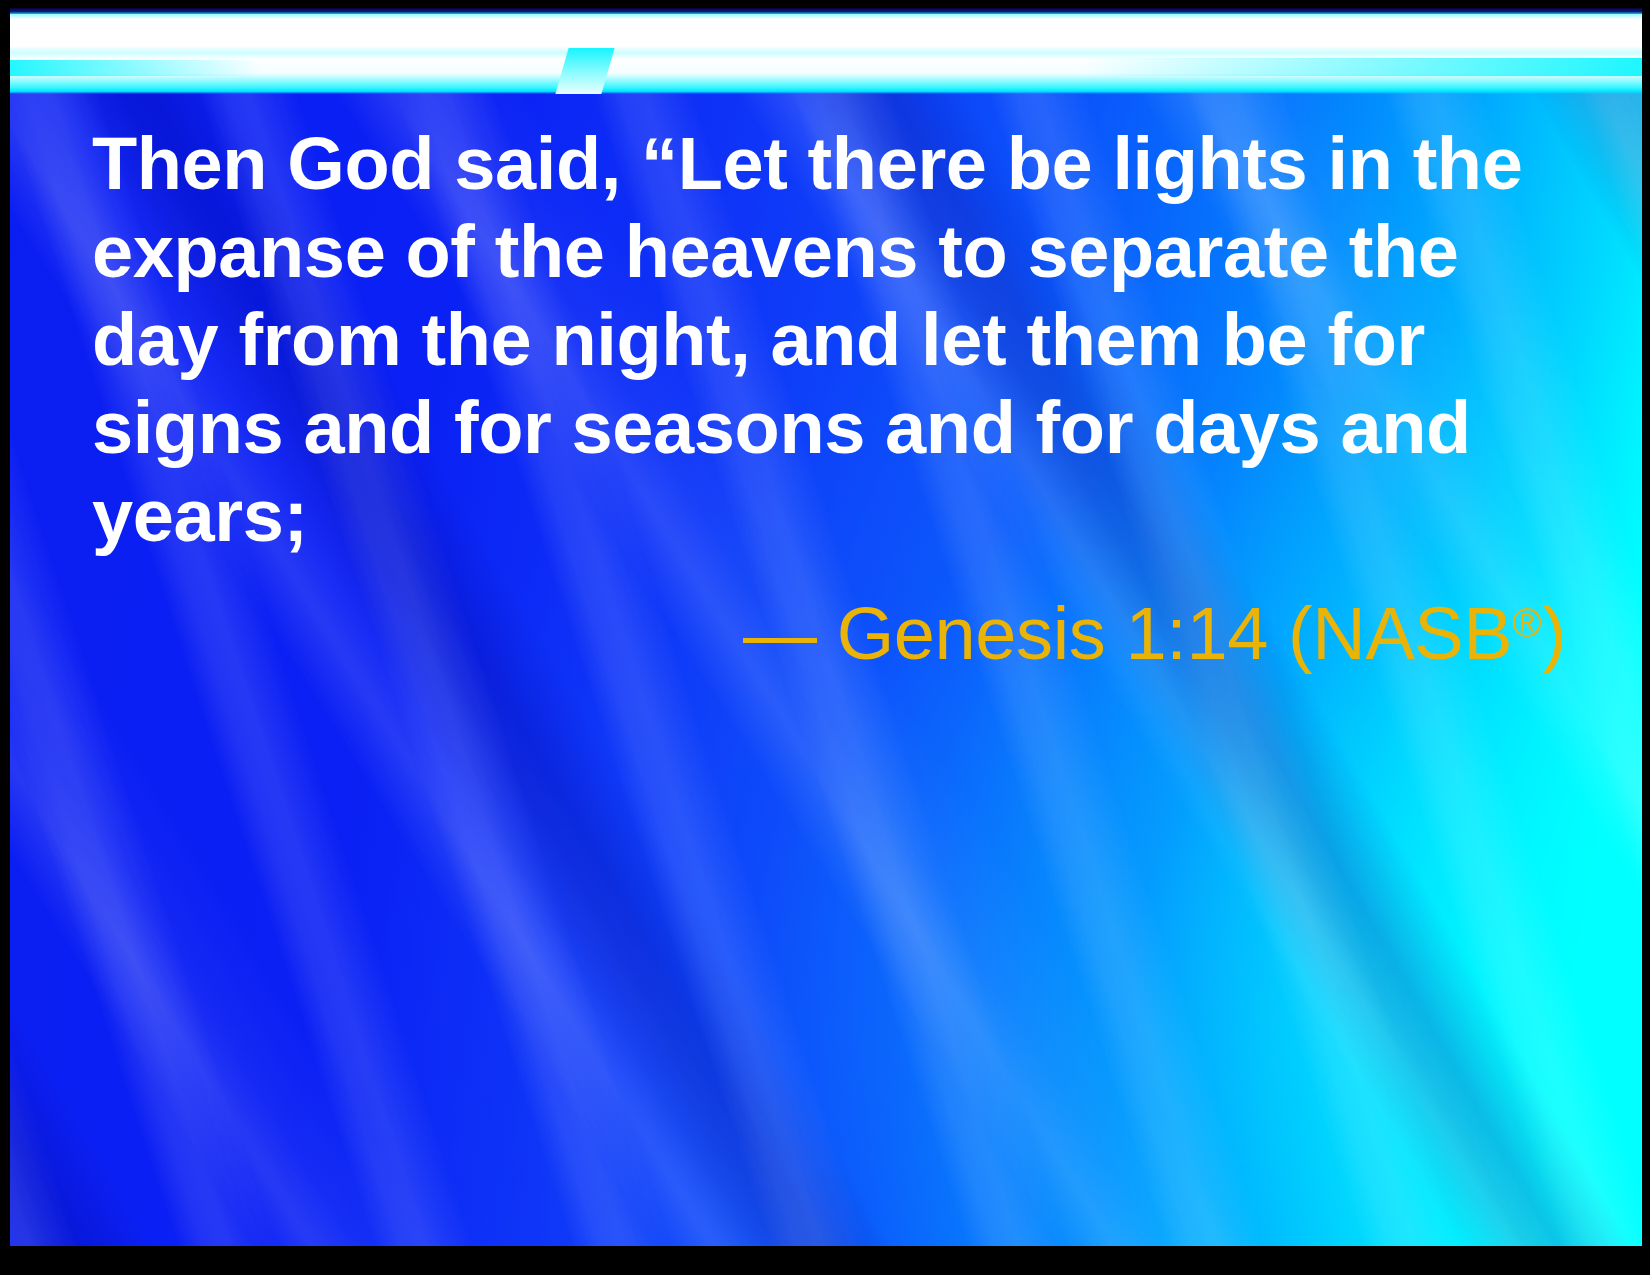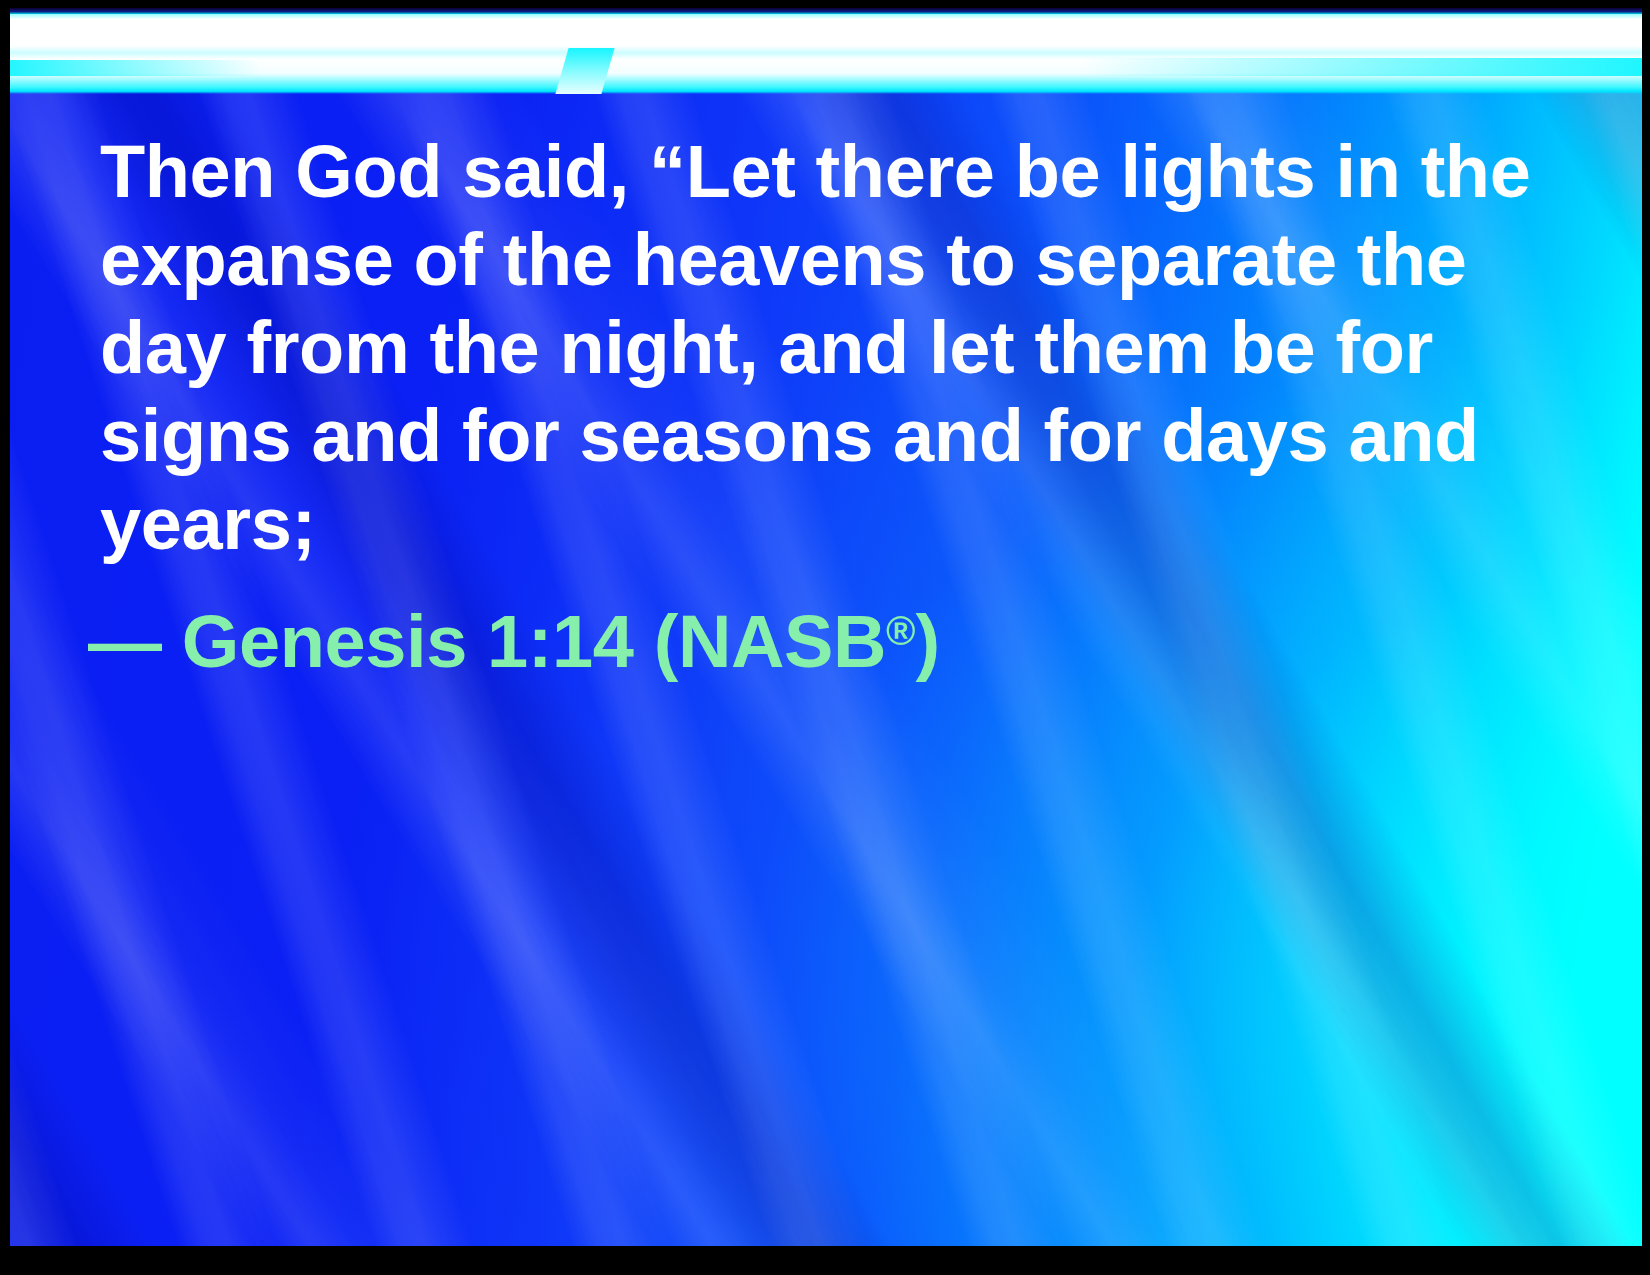--- a/index.html
+++ b/index.html
@@ -177,39 +177,40 @@
 
   
   .text-layer {
     position: absolute;
     left: 78px;
     top: 108px;
     width: 1482px;
   }
 
   .verse-body {
-    margin: 12px;
+    margin: 4px;
     color: #ffffff;
     font-family: "Liberation Sans Narrow", "Liberation Sans", "DejaVu Sans", sans-serif;
     font-weight: bold;
     font-size: 74px;
     line-height: 88px;
     letter-spacing: -0.4px;
     white-space: pre-wrap;
     text-align: left;
   }
 
   .verse-citation {
     margin: 22px 0 0 0;
-    color: #86efac;
+    color: #eab308;
     font-family: "Liberation Sans Narrow", "Liberation Sans", "DejaVu Sans", sans-serif;
-    font-weight: bold;
+    font-weight: normal;
     font-size: 74px;
     line-height: 82px;
     letter-spacing: -0.4px;
+    text-align: right;
     padding-right: 4px;
   }
   .verse-citation .reg-mark {
     font-size: 40px;
     vertical-align: 22px;
     letter-spacing: 0;
   }
 </style>
 </head>
 <body>

